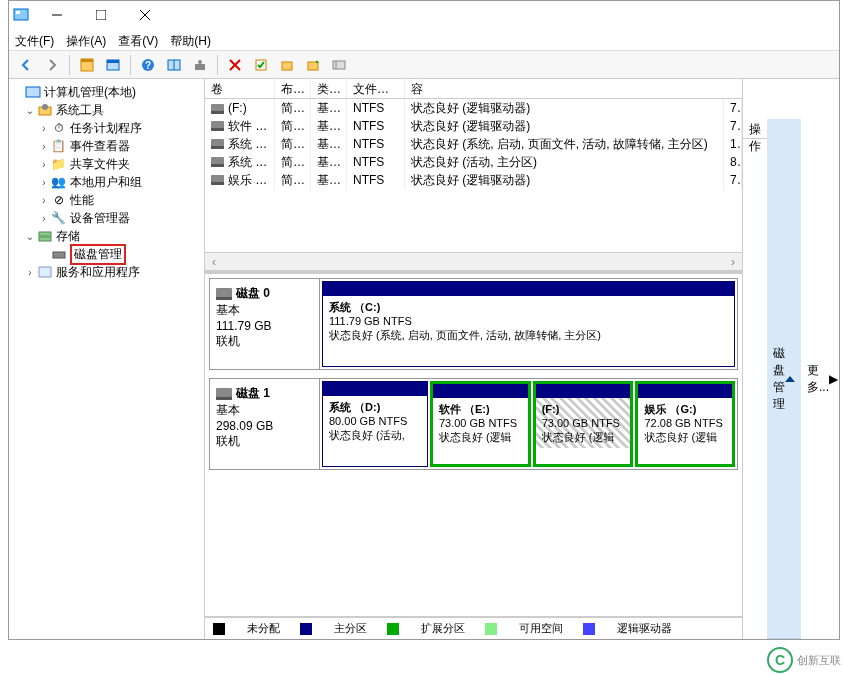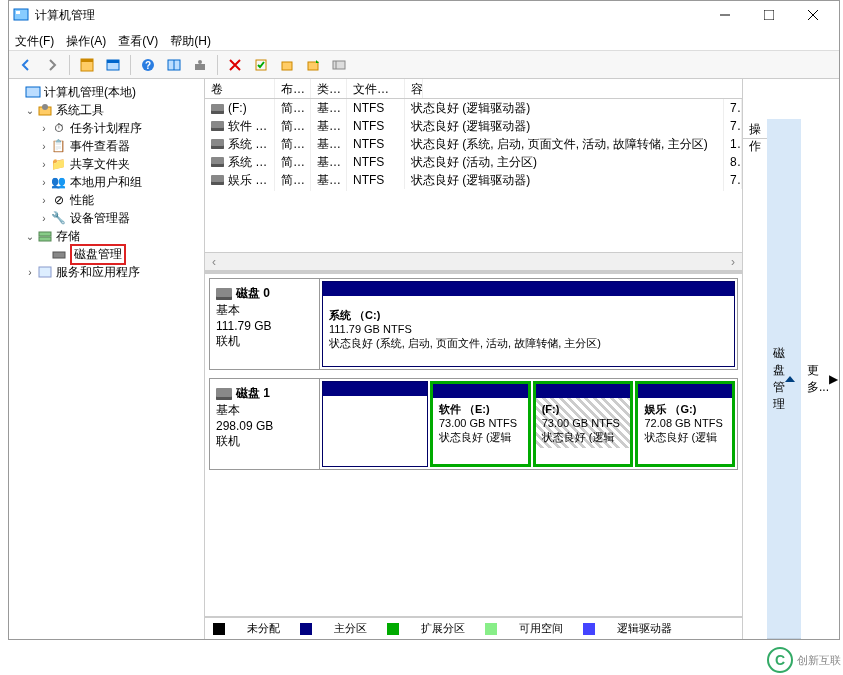--- a/index.html
+++ b/index.html
@@ -55,21 +55,20 @@
 <body>
 
 <div class="window">
   <div class="titlebar">
     <span class="icon">
       <svg viewBox="0 0 16 16">
           <rect x="1" y="2" width="14" height="11" fill="#8cf" stroke="#06c"></rect>
           <rect x="3" y="4" width="4" height="3" fill="#fff"></rect>
         </svg>
     </span>
-    <span class="title">计算机管理</span>
     <div class="winbtns">
       <div class="winbtn">
           <svg viewBox="0 0 10 10">
             <line x1="0" y1="5" x2="10" y2="5" stroke="#000"></line>
           </svg>
         </div>
       <div class="winbtn">
           <svg viewBox="0 0 10 10">
             <rect x="0" y="0" width="10" height="10" fill="none" stroke="#000"></rect>
           </svg>
@@ -306,36 +305,37 @@
 
       <div class="disk-pane" id="disk-pane">
           <div class="disk">
             <div class="disk-info">
               <div><span class="d-icon"></span><b>磁盘 0</b></div>
               <div>基本</div>
               <div>111.79 GB</div>
               <div>联机</div>
             </div>
             <div class="disk-parts">
-              <div class="part" style="flex: 1 1 0%; gap: 8px;">
+              <div class="part" style="flex: 1 1 0%;">
                 <div class="cap"></div>
                 <div class="bd"><b>系统 （C:)</b><br>111.79 GB NTFS<br>状态良好 (系统, 启动, 页面文件, 活动, 故障转储, 主分区)</div>
               </div>
             </div>
           </div>
           <div class="disk">
             <div class="disk-info">
               <div><span class="d-icon"></span><b>磁盘 1</b></div>
               <div>基本</div>
               <div>298.09 GB</div>
               <div>联机</div>
             </div>
             <div class="disk-parts">
               <div class="part" style="flex: 80 1 0%;">
                 <div class="cap"></div>
+                <div class="bd"><b>系统 （D:)</b><br>80.00 GB NTFS<br>状态良好 (活动,</div>
               </div>
               <div class="part grp" style="flex: 73 1 0%;">
                 <div class="cap"></div>
                 <div class="bd"><b>软件 （E:)</b><br>73.00 GB NTFS<br>状态良好 (逻辑</div>
               </div>
               <div class="part grp hatch" style="flex: 73 1 0%;">
                 <div class="cap"></div>
                 <div class="bd"><b>(F:)</b><br>73.00 GB NTFS<br>状态良好 (逻辑</div>
               </div>
               <div class="part grp" style="flex: 72 1 0%;">

